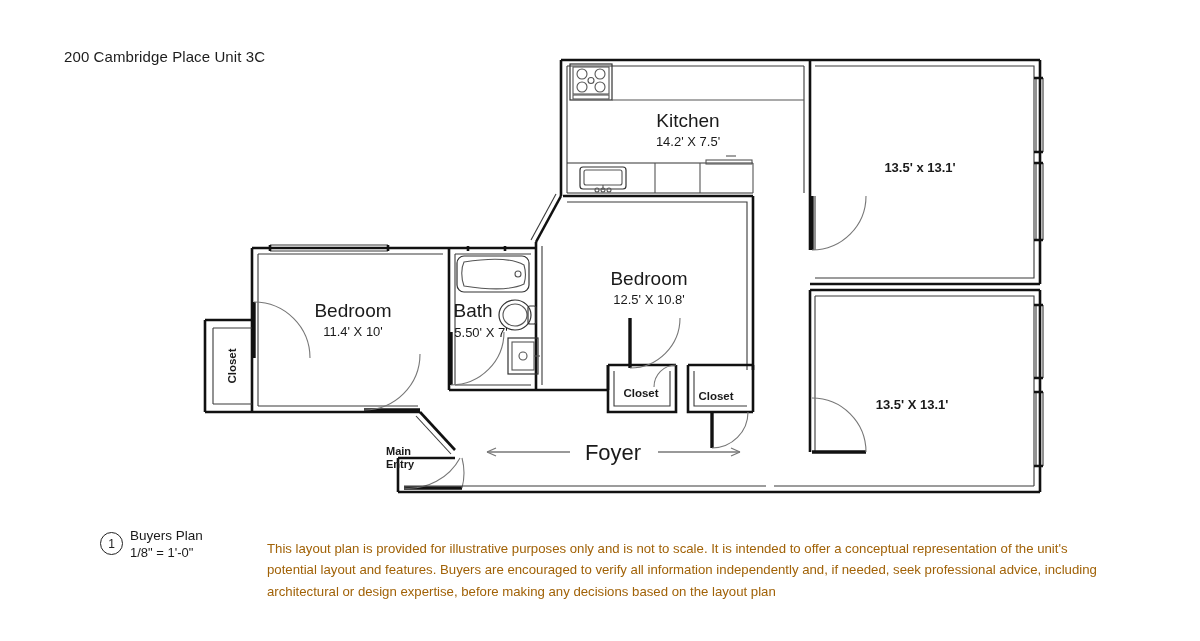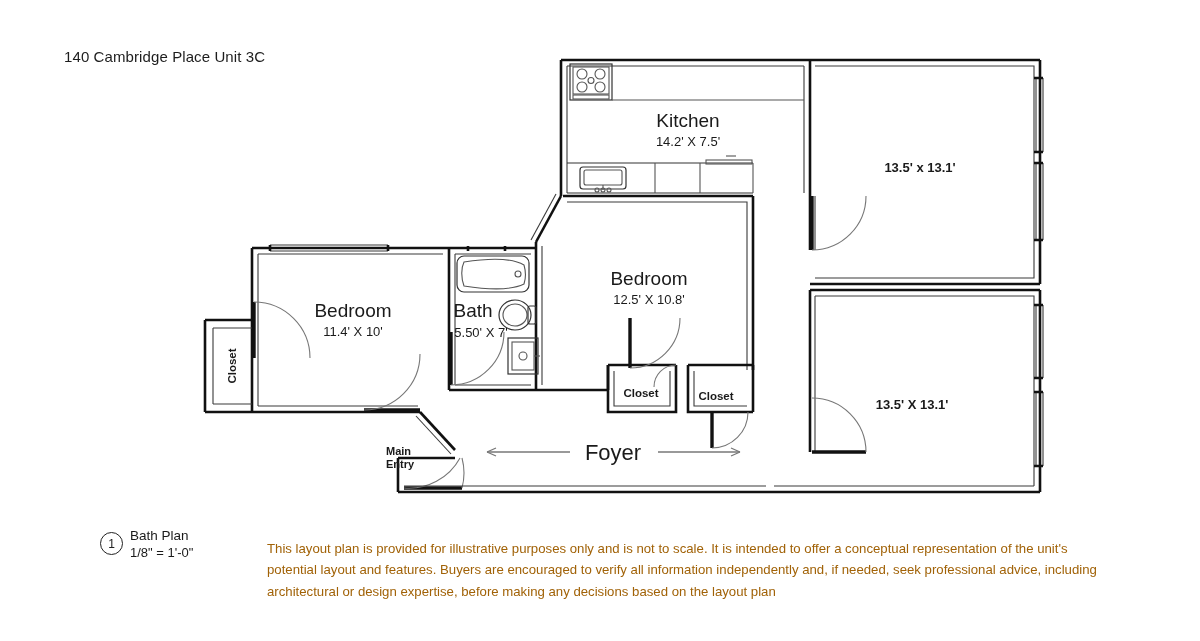--- a/index.html
+++ b/index.html
@@ -104,21 +104,21 @@
   .wall-thin { fill: none; stroke: #3a3a3a; stroke-width: 1.1; }
   .swing { fill: none; stroke: #777; stroke-width: 1.1; }
   .doorpanel { fill: none; stroke: #111; stroke-width: 3.4; }
   .fixture { fill: none; stroke: #555; stroke-width: 1.1; }
   .fixture-dark { fill: none; stroke: #333; stroke-width: 1.2; }
   .arrowline { stroke: #777; stroke-width: 1.3; fill: none; }
 </style>
 </head>
 <body>
 
-<div id="plan-title">140 Cambridge Place Unit 3C</div>
+<div id="plan-title">200 Cambridge Place Unit 3C</div>
 
 <svg id="floorplan-svg" width="1200" height="641" viewBox="0 0 1200 641">
 
   <g>
 
     <path class="wall" d="M561,60 L810,60"></path>
     <path class="wall" d="M561,60 L561,196"></path>
     <path class="wall-thin" d="M567,66 L804,66"></path>
     <path class="wall-thin" d="M567,66 L567,193"></path>
 
@@ -351,18 +351,18 @@
       <path class="arrowline" d="M658,452 L740,452"></path>
       <path class="arrowline" d="M740,452 L731,448 M740,452 L731,456"></path>
     </g>
   </g>
 
 </svg>
 
 <div class="legend-block">
   <div class="legend-circle">1</div>
   <div class="legend-text">
-    <div>Bath Plan</div>
+    <div>Buyers Plan</div>
     <div class="sub">1/8" = 1'-0"</div>
   </div>
 </div>
 
 <div id="disclaimer">This layout plan is provided for illustrative purposes only and is not to scale. It is intended to offer a conceptual representation of the unit's potential layout and features. Buyers are encouraged to verify all information independently and, if needed, seek professional advice, including architectural or design expertise, before making any decisions based on the layout plan</div>
 
 </body></html>

